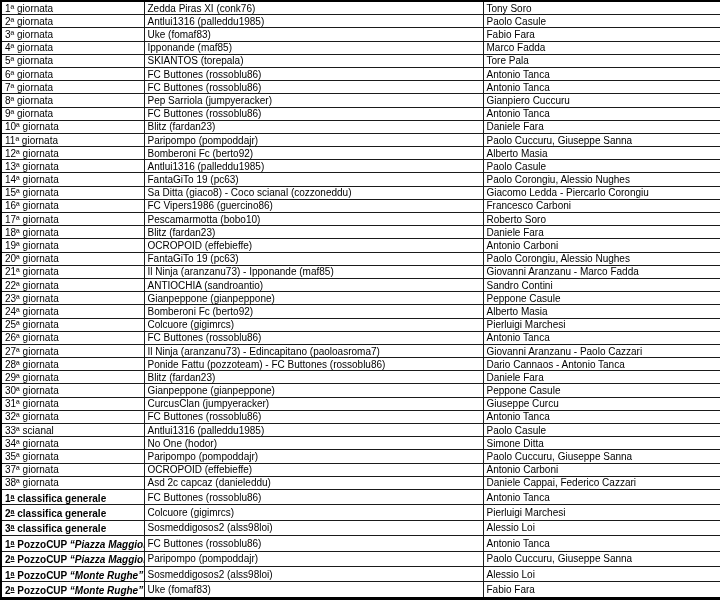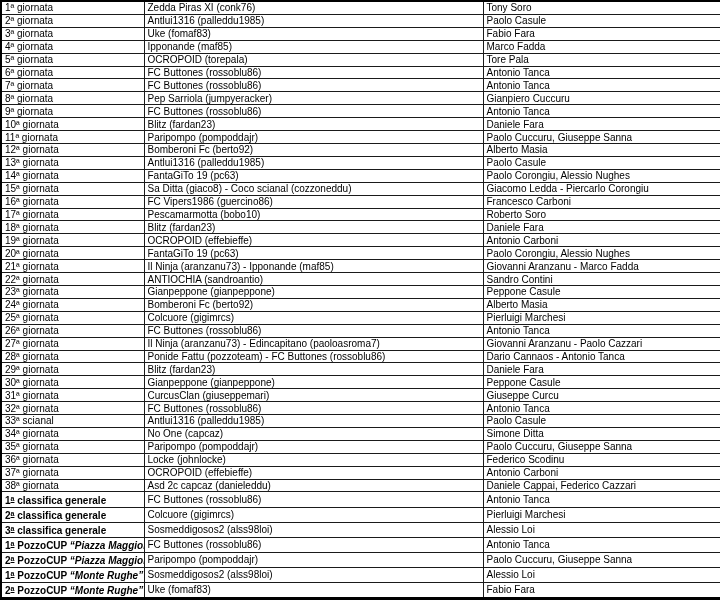--- a/index.html
+++ b/index.html
@@ -73,21 +73,21 @@
           <td>Uke (fomaf83)</td>
           <td>Fabio Fara</td>
         </tr>
         <tr>
           <td>4ª giornata</td>
           <td>Ipponande (maf85)</td>
           <td>Marco Fadda</td>
         </tr>
         <tr>
           <td>5ª giornata</td>
-          <td>OCROPOID (torepala)</td>
+          <td>SKIANTOS (torepala)</td>
           <td>Tore Pala</td>
         </tr>
         <tr>
           <td>6ª giornata</td>
           <td>FC Buttones (rossoblu86)</td>
           <td>Antonio Tanca</td>
         </tr>
         <tr>
           <td>7ª giornata</td>
           <td>FC Buttones (rossoblu86)</td>
@@ -203,47 +203,42 @@
           <td>Blitz (fardan23)</td>
           <td>Daniele Fara</td>
         </tr>
         <tr>
           <td>30ª giornata</td>
           <td>Gianpeppone (gianpeppone)</td>
           <td>Peppone Casule</td>
         </tr>
         <tr>
           <td>31ª giornata</td>
-          <td>CurcusClan (giuseppemari)</td>
+          <td>CurcusClan (jumpyeracker)</td>
           <td>Giuseppe Curcu</td>
         </tr>
         <tr>
           <td>32ª giornata</td>
           <td>FC Buttones (rossoblu86)</td>
           <td>Antonio Tanca</td>
         </tr>
         <tr>
           <td>33ª scianal</td>
           <td>Antlui1316 (palleddu1985)</td>
           <td>Paolo Casule</td>
         </tr>
         <tr>
           <td>34ª giornata</td>
-          <td>No One (capcaz)</td>
+          <td>No One (hodor)</td>
           <td>Simone Ditta</td>
         </tr>
         <tr>
           <td>35ª giornata</td>
           <td>Paripompo (pompoddajr)</td>
           <td>Paolo Cuccuru, Giuseppe Sanna</td>
-        </tr>
-        <tr>
-          <td>36ª giornata</td>
-          <td>Locke (johnlocke)</td>
-          <td>Federico Scodinu</td>
         </tr>
         <tr>
           <td>37ª giornata</td>
           <td>OCROPOID (effebieffe)</td>
           <td>Antonio Carboni</td>
         </tr>
         <tr>
           <td>38ª giornata</td>
           <td>Asd 2c capcaz (danieleddu)</td>
           <td>Daniele Cappai, Federico Cazzari</td>

